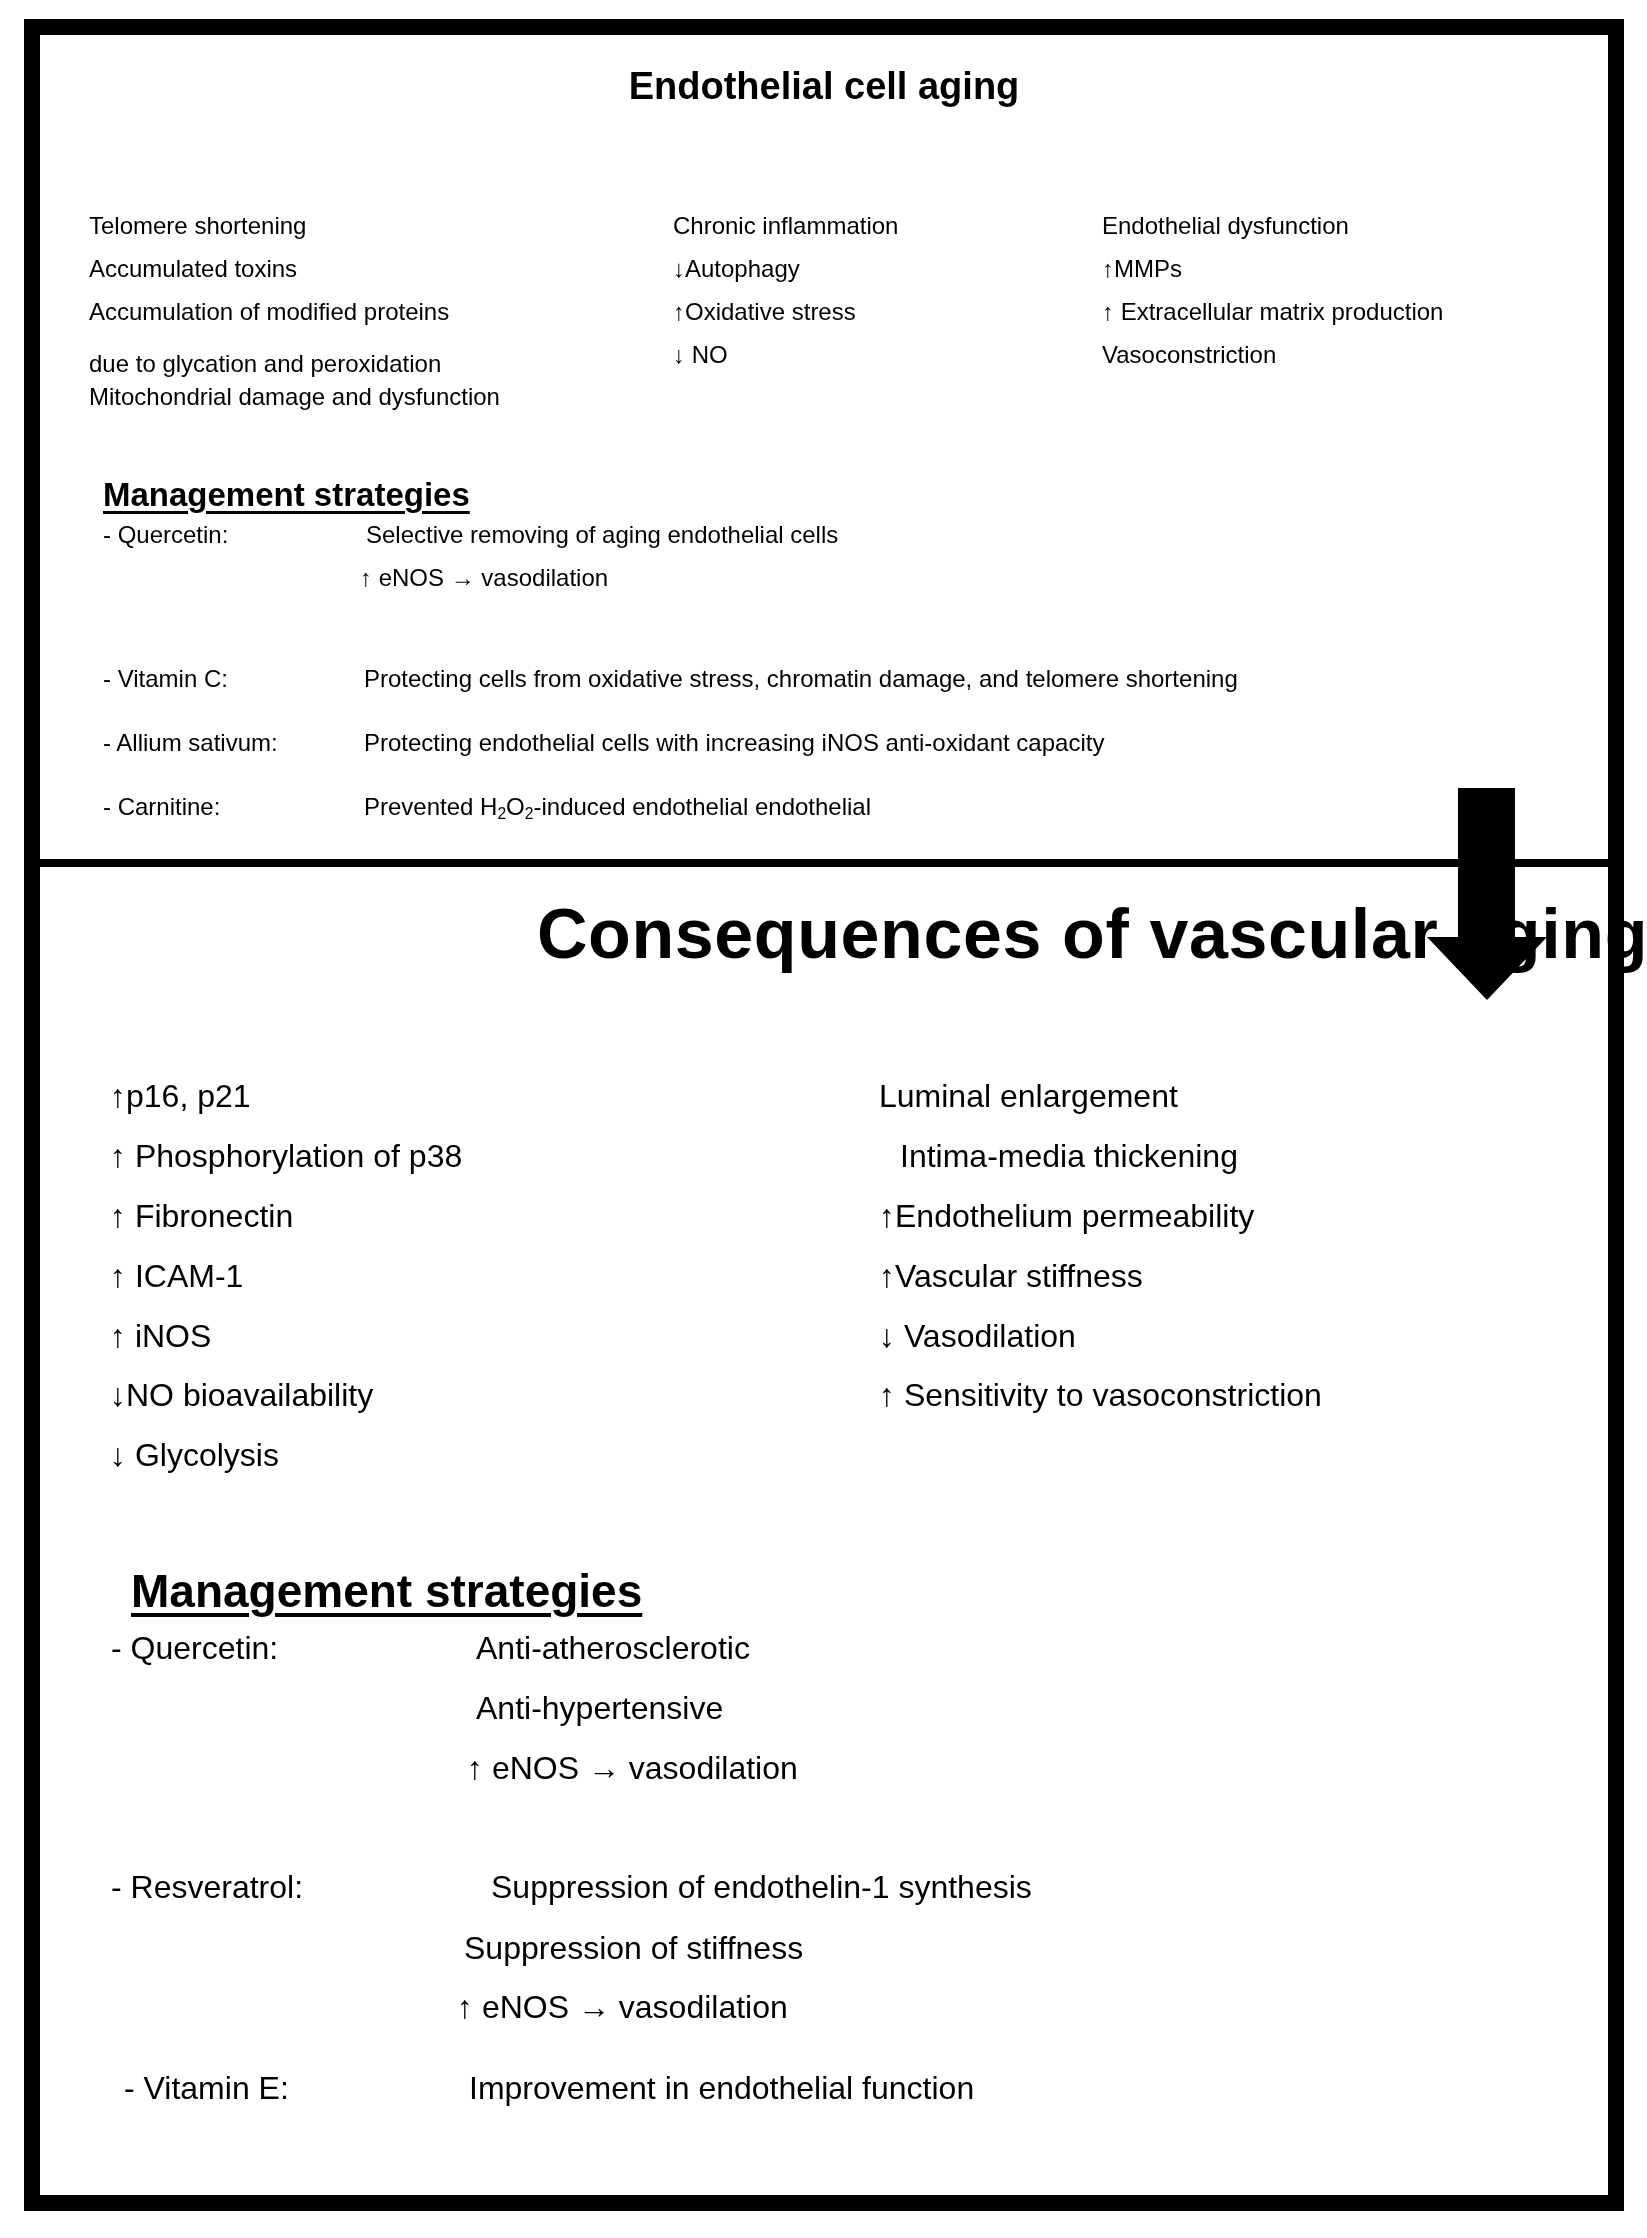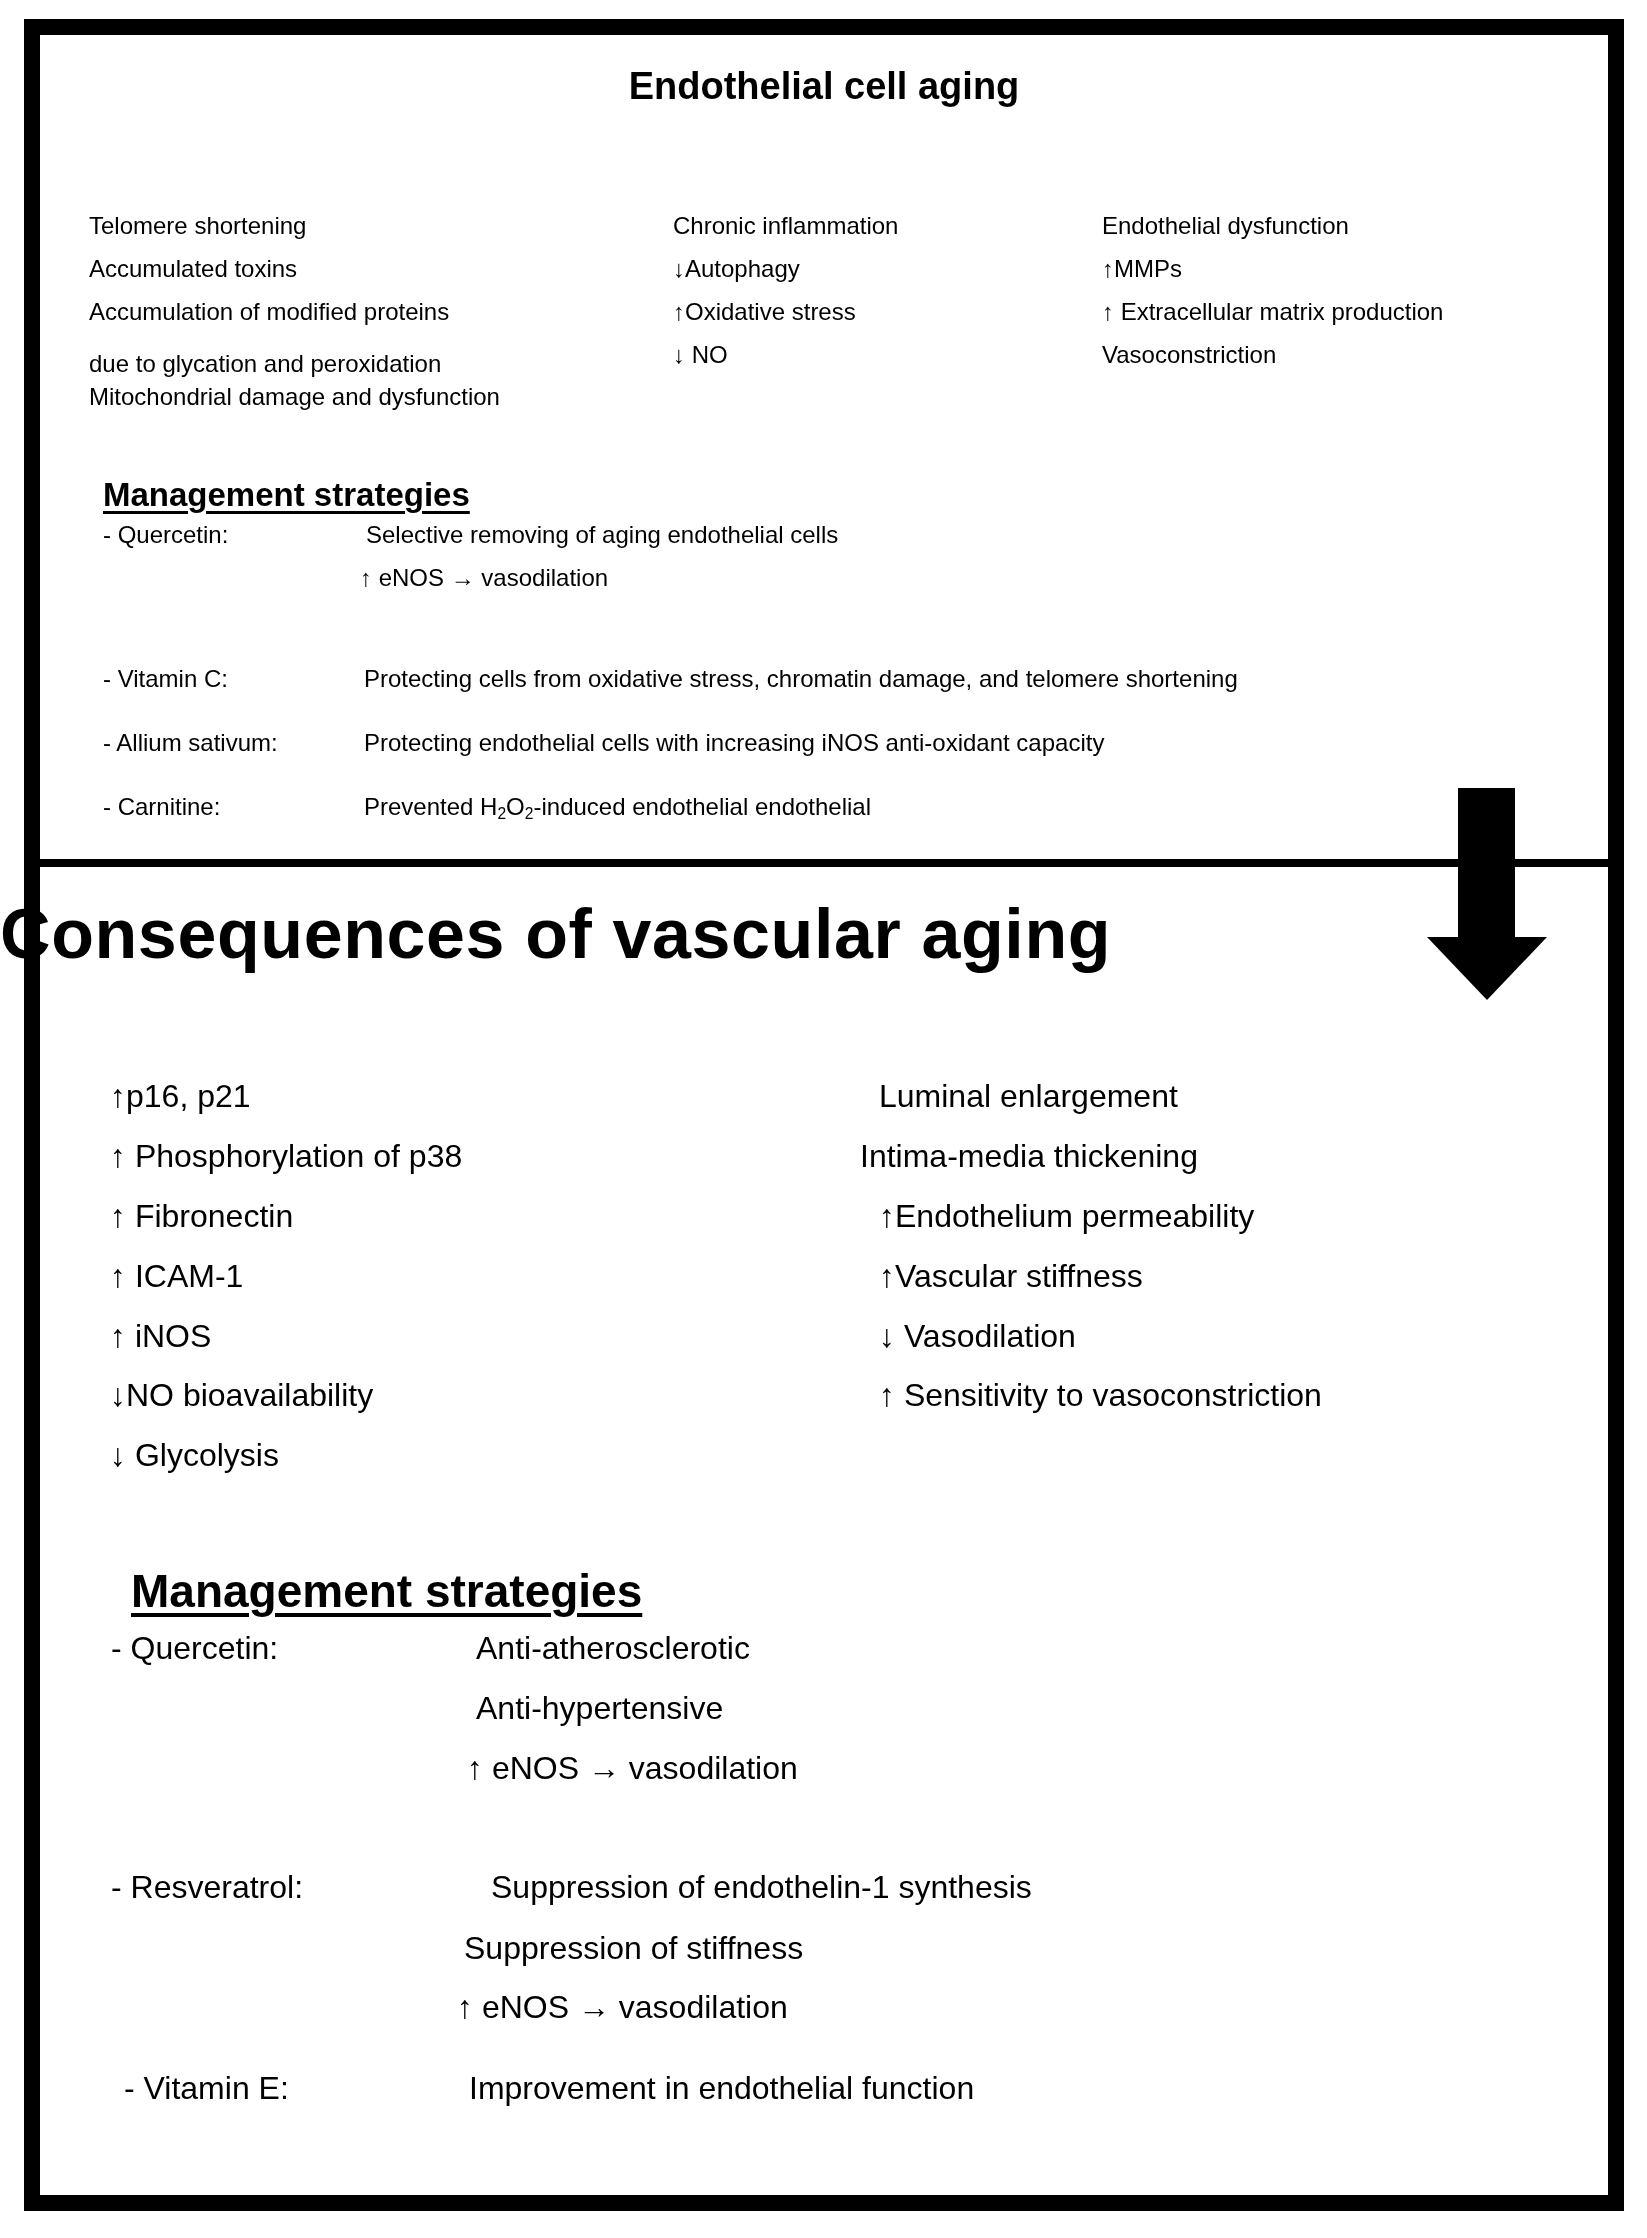--- a/index.html
+++ b/index.html
@@ -3,21 +3,21 @@
 <meta charset="utf-8">
 <style>
   html, body { margin:0; padding:0; background:#ffffff; }
   body { width:1648px; height:2239px; position:relative; overflow:hidden;
          font-family:"Liberation Sans", "DejaVu Sans", sans-serif; color:#000; }
   .frame { position:absolute; left:24px; top:19px; width:1600px; height:2192px;
            border:16.5px solid #000; box-sizing:border-box; background:#fff; }
   .divider { position:absolute; left:24px; top:859px; width:1600px; height:7.6px; background:#000; }
   .t { position:absolute; white-space:nowrap; line-height:1; }
   .title1 { font-weight:bold; font-size:38px; left:0; width:1648px; text-align:center; top:67px; }
-  .title2 { font-weight:bold; font-size:70px; left:0; width:1648px; text-align:left; top:899px; letter-spacing:0.6px; }
+  .title2 { font-weight:bold; font-size:70px; left:0; width:1648px; text-align:right; top:899px; letter-spacing:0.6px; }
   .sm { font-size:24px; }
   .lg { font-size:32px; }
   .mh-sm { font-size:33px; font-weight:bold; text-decoration:underline; text-underline-offset:5px; text-decoration-thickness:3.2px; }
   .mh-lg { font-size:46px; font-weight:bold; text-decoration:underline; text-underline-offset:6.3px; text-decoration-thickness:4.4px; }
   sub { font-size:0.65em; vertical-align:-0.25em; line-height:0; }
   .arrow-shaft { position:absolute; left:1458px; top:788px; width:57px; height:152px; background:#000; }
   .arrow-head { position:absolute; left:1427px; top:937px; width:0; height:0;
                 border-left:60px solid transparent; border-right:60px solid transparent;
                 border-top:63px solid #000; }
 </style>
@@ -67,21 +67,21 @@
 
 <div class="t lg" style="left:110px;top:1080px">↑p16, p21</div>
 <div class="t lg" style="left:110px;top:1140px">↑ Phosphorylation of p38</div>
 <div class="t lg" style="left:110px;top:1200px">↑ Fibronectin</div>
 <div class="t lg" style="left:110px;top:1260px">↑ ICAM-1</div>
 <div class="t lg" style="left:110px;top:1320px">↑ iNOS</div>
 <div class="t lg" style="left:110px;top:1379px">↓NO bioavailability</div>
 <div class="t lg" style="left:110px;top:1439px">↓ Glycolysis</div>
 
 <div class="t lg" style="left:879px;top:1080px">Luminal enlargement</div>
-<div class="t lg" style="left:860px;top:1140px">Intima-media thickening</div>
+<div class="t lg" style="left:900px;top:1140px">Intima-media thickening</div>
 <div class="t lg" style="left:879px;top:1200px">↑Endothelium permeability</div>
 <div class="t lg" style="left:879px;top:1260px">↑Vascular stiffness</div>
 <div class="t lg" style="left:879px;top:1320px">↓ Vasodilation</div>
 <div class="t lg" style="left:879px;top:1379px">↑  Sensitivity to vasoconstriction</div>
 
 <div class="t mh-lg" style="left:131px;top:1568px">Management strategies</div>
 
 <div class="t lg" style="left:111px;top:1632px">- Quercetin:</div>
 <div class="t lg" style="left:476px;top:1632px">Anti-atherosclerotic</div>
 <div class="t lg" style="left:476px;top:1692px">Anti-hypertensive</div>

